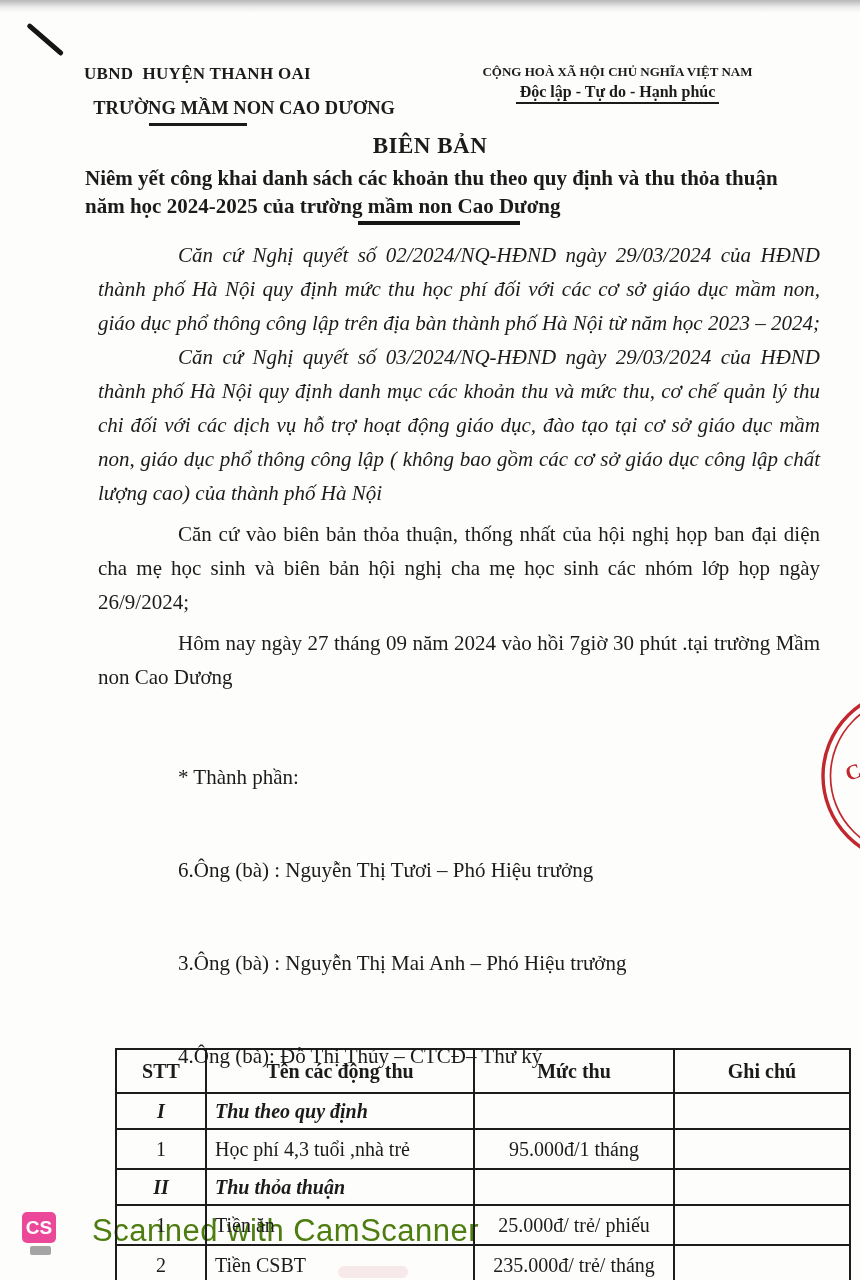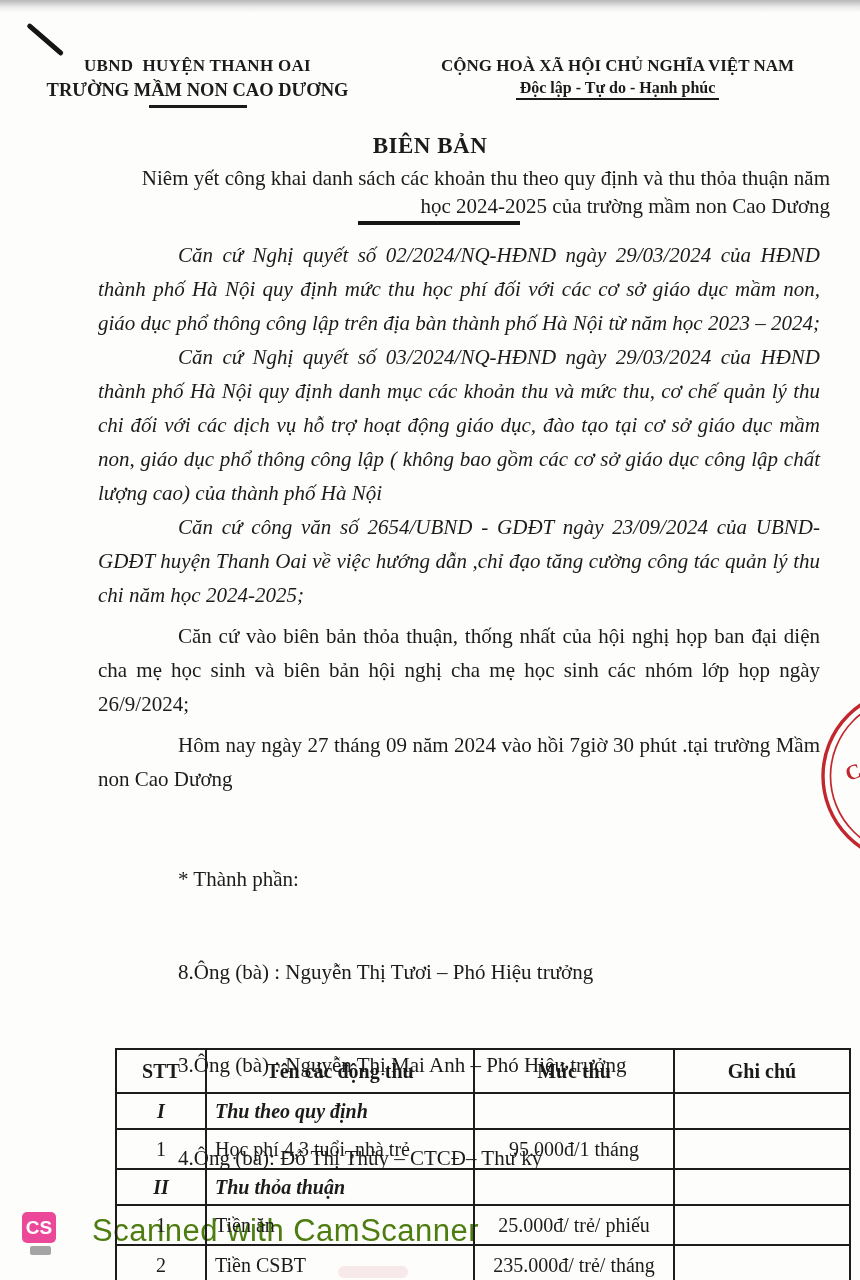--- a/index.html
+++ b/index.html
@@ -5,35 +5,35 @@
   html,body{margin:0;padding:0;}
   body{width:860px;height:1280px;overflow:hidden;background:#ffffff;}
   .page{position:relative;width:860px;height:1280px;background:#fdfdfc;
         font-family:"Liberation Serif","DejaVu Serif",serif;color:#1b1b1b;}
   .top-shade{position:absolute;top:0;left:0;right:0;height:13px;
         background:linear-gradient(to bottom,#a6a6a6 0%,#e6e6e6 55%,#ffffff 100%);opacity:.8;}
   .pen-mark{position:absolute;left:28px;top:22px;width:46px;height:4.5px;background:#151515;
         border-radius:3px;transform:rotate(41deg);transform-origin:left center;}
 
   
-  .hdr{position:absolute;top:56px;left:0;width:860px;display:flex;}
+  .hdr{position:absolute;top:64px;left:0;width:860px;display:flex;}
   .hdr-left{width:395px;text-align:center;font-weight:bold;}
   .hdr-left .l1{font-size:17px;letter-spacing:.3px;white-space:pre-wrap;}
-  .hdr-left .l2{font-size:18.5px;margin-top:4px;}
+  .hdr-left .l2{font-size:18.5px;margin-top:14px;text-align:right;}
   .hdr-left .rule{width:98px;height:2.5px;background:#1b1b1b;margin:4px auto 0;}
   .hdr-right{width:445px;text-align:center;font-weight:bold;}
-  .hdr-right .l1{font-size:17px;}
+  .hdr-right .l1{font-size:13px;}
   .hdr-right .l2{font-size:16px;margin-top:3px;display:inline-block;
         border-bottom:2.5px solid #1b1b1b;padding:0 4px 1px;}
 
   
   .title{position:absolute;top:133px;left:0;width:860px;text-align:center;
         font-size:23px;font-weight:bold;letter-spacing:.5px;}
-  .subtitle{position:absolute;top:164px;left:85px;width:700px;text-align:right;
-        font-size:21px;font-weight:normal;line-height:28px;margin-left:45px;}
+  .subtitle{position:absolute;top:164px;left:85px;width:700px;text-align:left;
+        font-size:21px;font-weight:bold;line-height:28px;}
   .subtitle-rule{position:absolute;top:221px;left:358px;width:162px;height:3.5px;background:#161616;}
 
   
   .textblock{position:absolute;top:238px;left:98px;width:722px;
         font-size:21px;line-height:34px;}
   .textblock p{margin:0;text-align:justify;text-indent:80px;}
   .textblock p.it{font-style:italic;}
   .textblock p.gap{margin-top:7px;}
   .list{margin:6px 0 0 80px;line-height:31px;white-space:pre-wrap;}
   .list div{min-height:31px;}
@@ -85,27 +85,26 @@
     </div>
   </div>
 
   <div class="title">BIÊN BẢN</div>
   <div class="subtitle">Niêm yết công khai danh sách các khoản thu theo quy định và thu thỏa thuận năm học 2024-2025 của trường mầm non Cao Dương</div>
   <div class="subtitle-rule"></div>
 
   <div class="textblock">
     <p class="it">Căn cứ Nghị quyết số 02/2024/NQ-HĐND ngày 29/03/2024 của HĐND thành phố Hà Nội quy định mức thu học phí đối với các cơ sở giáo dục mầm non, giáo dục phổ thông công lập trên địa bàn thành phố Hà Nội từ năm học 2023 – 2024;</p>
     <p class="it">Căn cứ Nghị quyết số 03/2024/NQ-HĐND ngày 29/03/2024 của HĐND thành phố Hà Nội quy định danh mục các khoản thu và mức thu, cơ chế quản lý thu chi đối với các dịch vụ hỗ trợ hoạt động giáo dục, đào tạo tại cơ sở giáo dục mầm non, giáo dục phổ thông công lập ( không bao gồm các cơ sở giáo dục công lập chất lượng cao) của thành phố Hà Nội</p>
-    <p class="it">Căn cứ công văn số 2654/UBND - GDĐT ngày 23/09/2024 của UBND- GDĐT huyện Thanh Oai về việc hướng dẫn ,chỉ đạo tăng cường công tác quản lý thu chi năm học 2024-2025;</p>
     <p class="gap">Căn cứ vào biên bản thỏa thuận, thống nhất của hội nghị họp ban đại diện cha mẹ học sinh và biên bản hội nghị cha mẹ học sinh các nhóm  lớp họp ngày 26/9/2024;</p>
     <p class="gap">Hôm nay ngày 27 tháng 09 năm 2024 vào hồi 7giờ 30 phút .tại trường Mầm non Cao Dương</p>
 
     <div class="list">
       <div>* Thành phần:</div>
-      <div>8.Ông (bà) : Nguyễn Thị Tươi – Phó Hiệu trưởng</div>
+      <div>6.Ông (bà) : Nguyễn Thị Tươi – Phó Hiệu trưởng</div>
       <div>3.Ông (bà) : Nguyễn Thị Mai Anh – Phó Hiệu trưởng</div>
       <div>4.Ông (bà): Đỗ Thị Thủy – CTCĐ– Thư ký</div>
       
       
       
       
     </div>
 
   </div>
 

